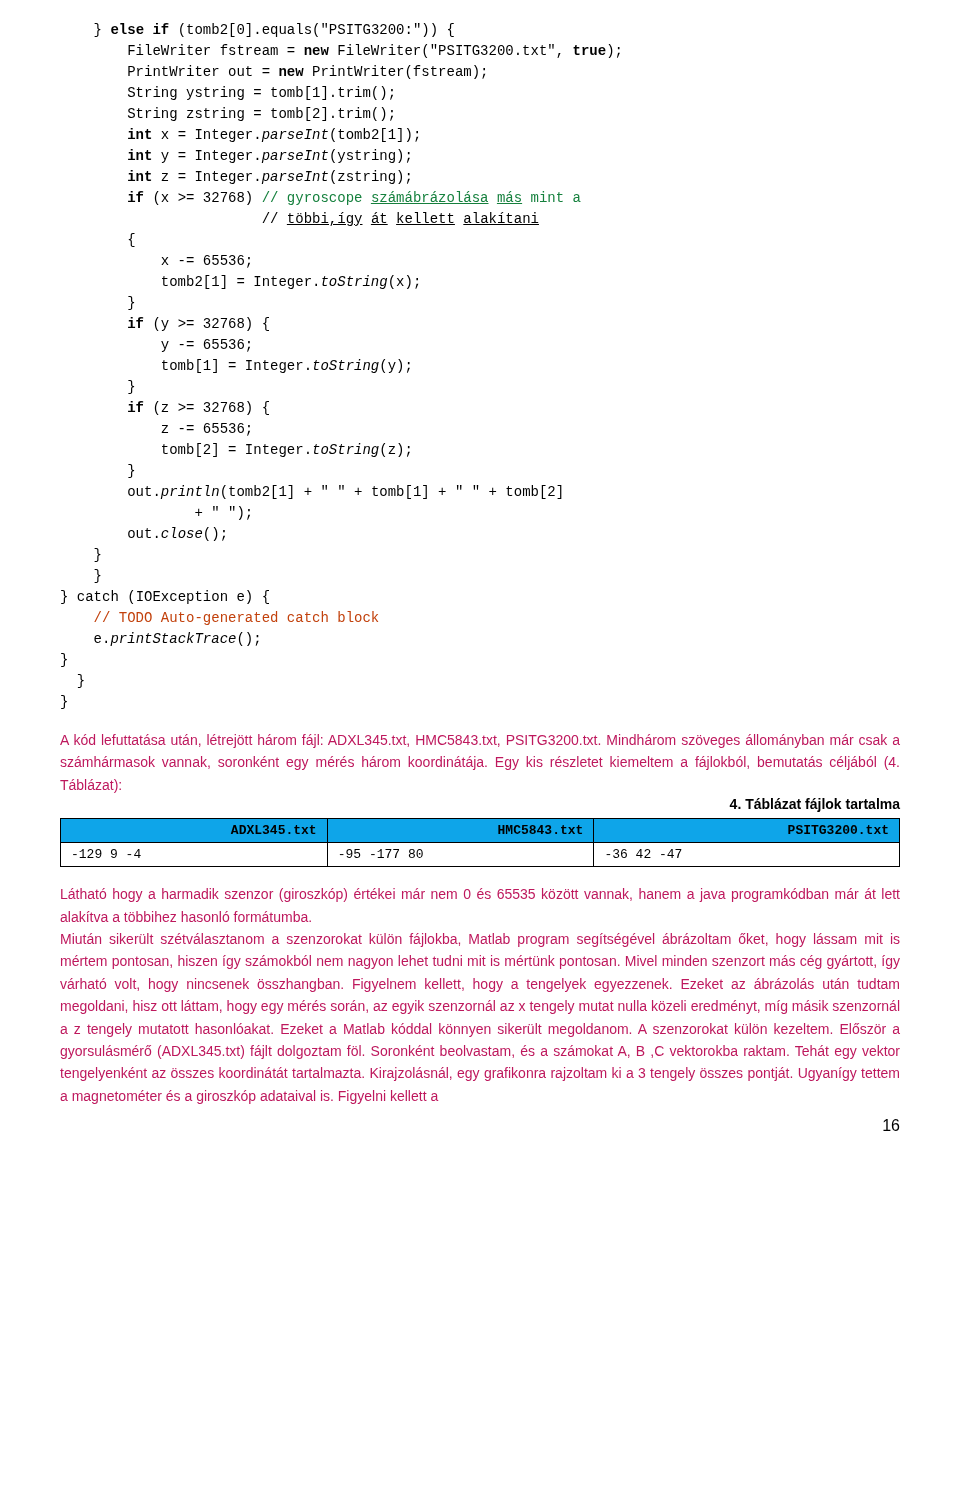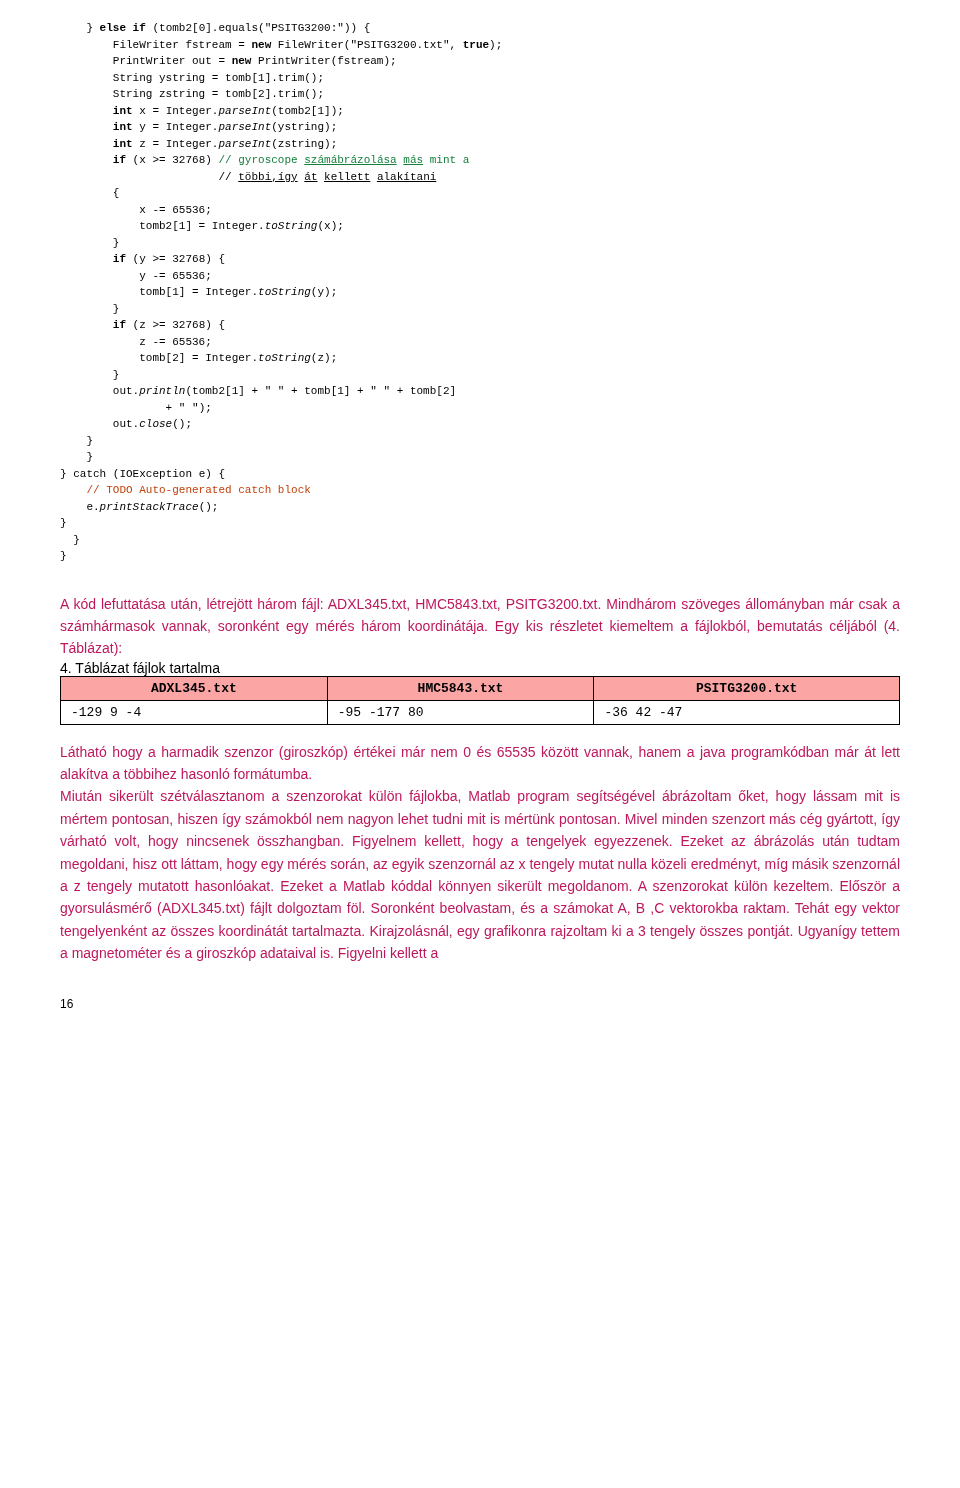--- a/index.html
+++ b/index.html
@@ -7,61 +7,63 @@
       background: #ffffff;
       font-family: Arial, sans-serif;
       font-size: 14px;
       color: #000000;
       width: 960px;
       min-height: 1488px;
       padding: 20px 60px 40px 60px;
     }
     .code-block {
       font-family: 'Courier New', Courier, monospace;
-      font-size: 11px;
+      font-size: 14px;
       line-height: 1.5;
       white-space: pre;
-      margin-bottom: 28px;
+      margin-bottom: 16px;
       color: #000;
     }
     .prose {
       font-family: Arial, sans-serif;
       font-size: 14px;
       line-height: 1.6;
       color: #be185d;
       text-align: justify;
     }
     table.data-table {
       border-collapse: collapse;
       width: 100%;
       margin-bottom: 16px;
       font-family: 'Courier New', Courier, monospace;
       font-size: 13px;
     }
     table.data-table th {
       border: 1px solid #000;
       padding: 4px 10px;
-      text-align: center;
+      text-align: right;
       font-weight: bold;
-      background: #fca5a5;
+      background: #0ea5e9;
     }
     table.data-table td {
       border: 1px solid #000;
       padding: 4px 10px;
       text-align: left;
       vertical-align: top;
     }
     .page-number {
-      text-align: left;
-      font-size: 12px;
-      margin-top: 32px;
+      text-align: right;
+      font-size: 16px;
+      margin-top: 10px;
     }
     .section-title {
       font-size: 14px;
-      font-weight: normal;
+      font-weight: bold;
+      margin-bottom: 6px;
+      text-align: right;
     }
   </style>
 </head>
 <body>
 
 <div>
   <div class="code-block"><span>    } <span style="font-weight:bold">else if</span> (tomb2[0].equals(<span style="color:#000">"PSITG3200:"</span>)) {</span>
         FileWriter fstream = <span style="font-weight:bold">new</span> FileWriter(<span>"PSITG3200.txt"</span>, <span style="font-weight:bold">true</span>);
         PrintWriter out = <span style="font-weight:bold">new</span> PrintWriter(fstream);
         String ystring = tomb[1].trim();

